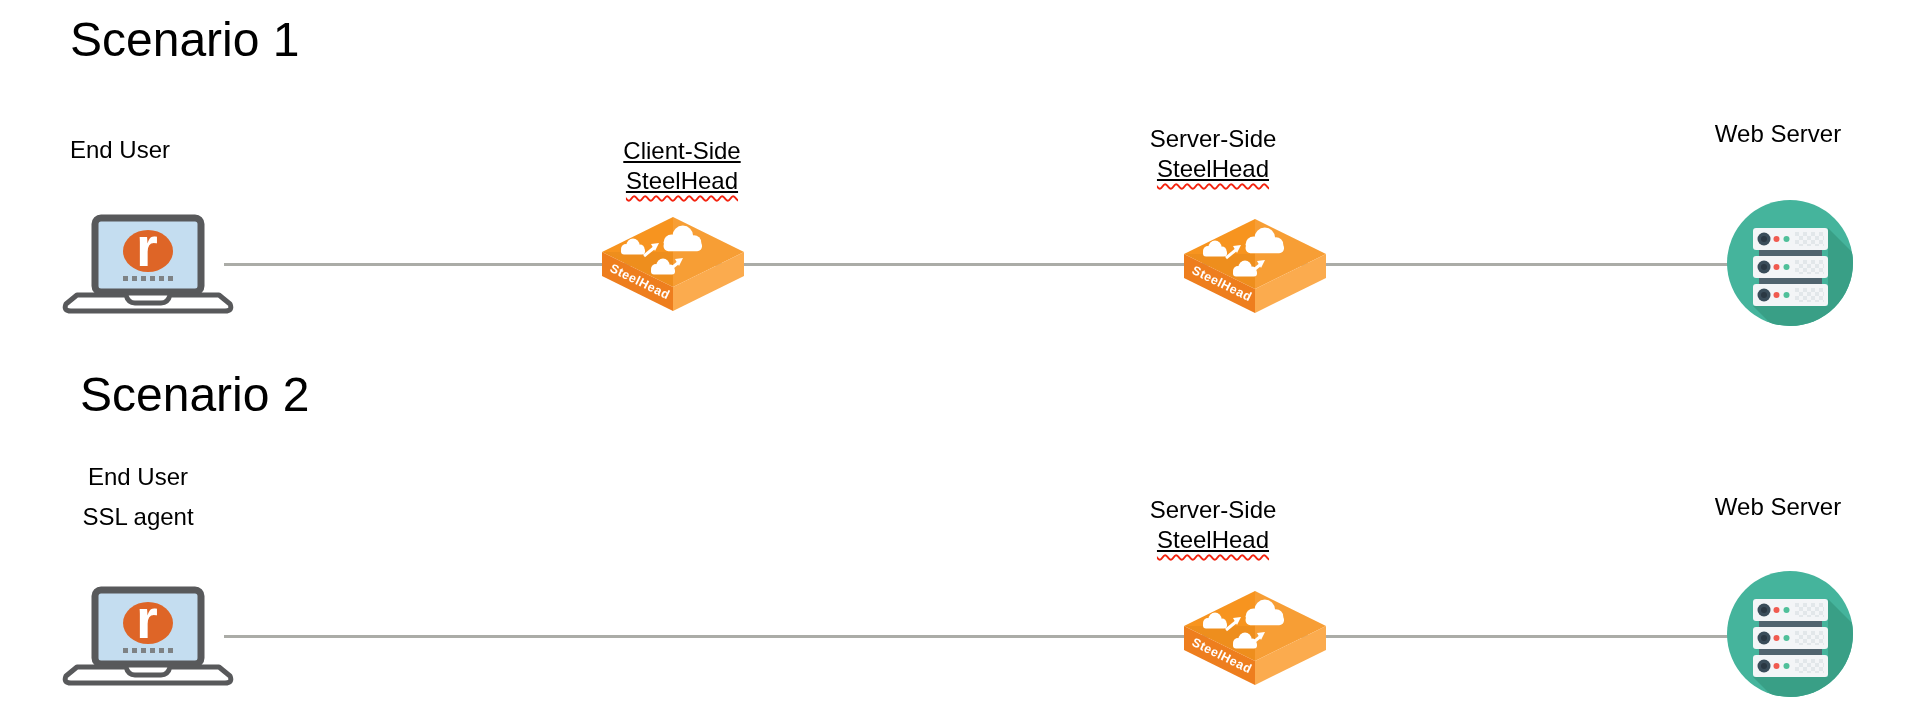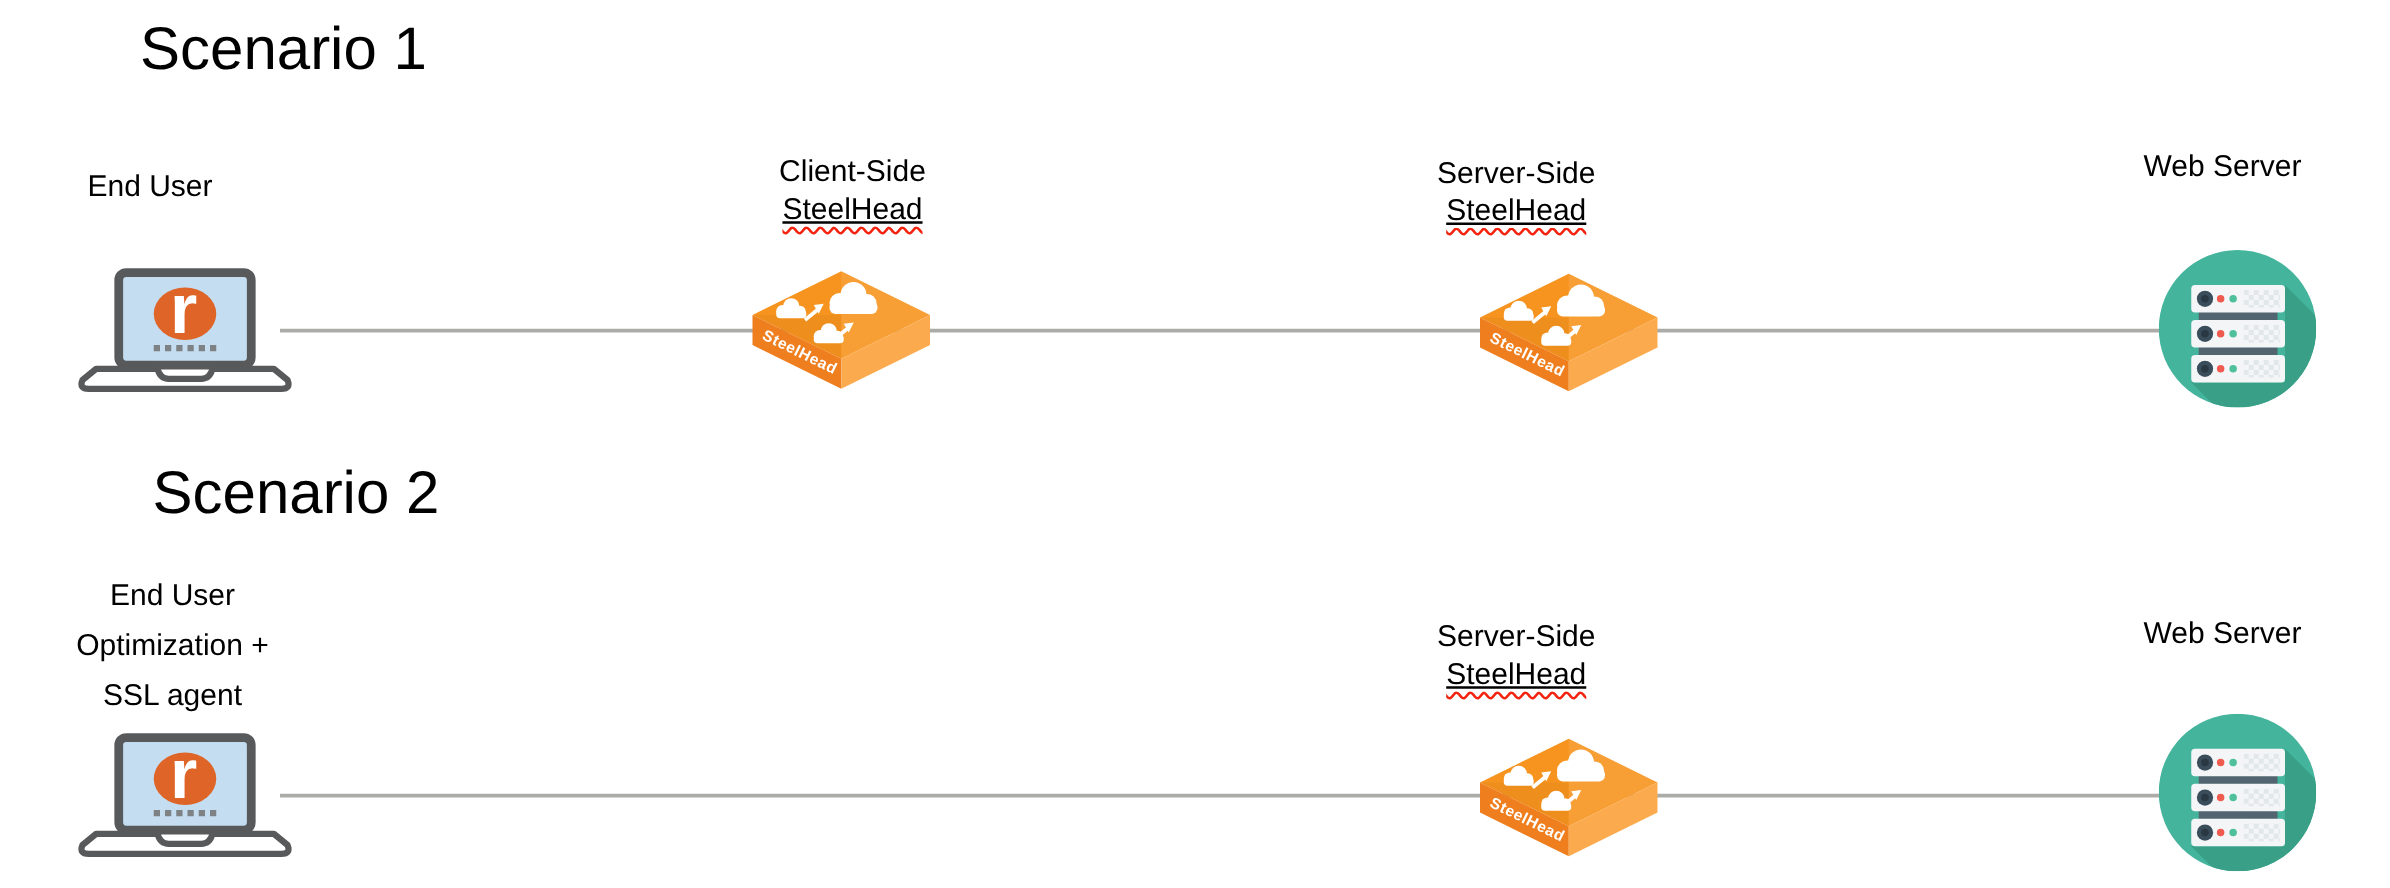--- a/index.html
+++ b/index.html
@@ -1,30 +1,30 @@
 <!DOCTYPE html>
 <html><head>
 <meta charset="utf-8">
 <style>
   html,body{margin:0;padding:0;background:#ffffff;}
   .canvas{position:relative;width:1912px;height:710px;background:#ffffff;
           font-family:"Liberation Sans",sans-serif;overflow:hidden;color:#000;}
   .canvas svg text{font-family:"Liberation Sans",sans-serif;}
 
-  .title{position:absolute;font-size:48px;line-height:56px;white-space:nowrap;color:#000;margin-left:42px;}
+  .title{position:absolute;font-size:48px;line-height:56px;white-space:nowrap;color:#000;}
   .s1-title{left:70px;top:12px;}
   .s2-title{left:80px;top:367px;}
 
   .node-label{position:absolute;width:200px;text-align:center;font-size:24px;color:#000;}
   .lbl-line{line-height:30px;white-space:nowrap;}
   .lh38 .lbl-line{line-height:38px;}
   .lh40 .lbl-line{line-height:40px;}
 
   .s1-user{left:20px;top:131px;}
-  .s1-client{left:582px;top:123px;}
+  .s1-client{left:582px;top:136px;text-decoration:underline;}
   .s1-server{left:1113px;top:124px;}
   .s1-web{left:1678px;top:119px;}
   .s2-user{left:38px;top:457px;}
   .s2-server{left:1113px;top:495px;}
   .s2-web{left:1678px;top:492px;}
 
   .ul{text-decoration:underline;text-decoration-thickness:1.5px;text-underline-offset:2px;}
   .wavy{text-decoration:underline wavy #F3230F;text-decoration-thickness:1.6px;text-underline-offset:6px;}
 
   .line{position:absolute;height:3px;background:#ABACA7;}
@@ -155,21 +155,20 @@
   <svg class="icon s1-ws" width="126" height="126" viewBox="0 0 126 126">
     <use href="#ws-g"></use>
   </svg>
 
   <div class="title s2-title">Scenario 2</div>
 
   <div class="line s2-line"></div>
 
   <div class="node-label lh40 s2-user">
     <div class="lbl-line">End User</div>
-    <div class="lbl-line">Optimization +</div>
     <div class="lbl-line">SSL agent</div>
   </div>
 
   <svg class="icon s2-laptop" width="172" height="102" viewBox="0 0 172 102">
     <use href="#laptop-g"></use>
     <text x="85" y="52" font-size="56" font-weight="bold" fill="#FFFFFF" text-anchor="middle">r</text>
   </svg>
 
   <div class="node-label s2-server">
     <div class="lbl-line">Server-Side</div>

